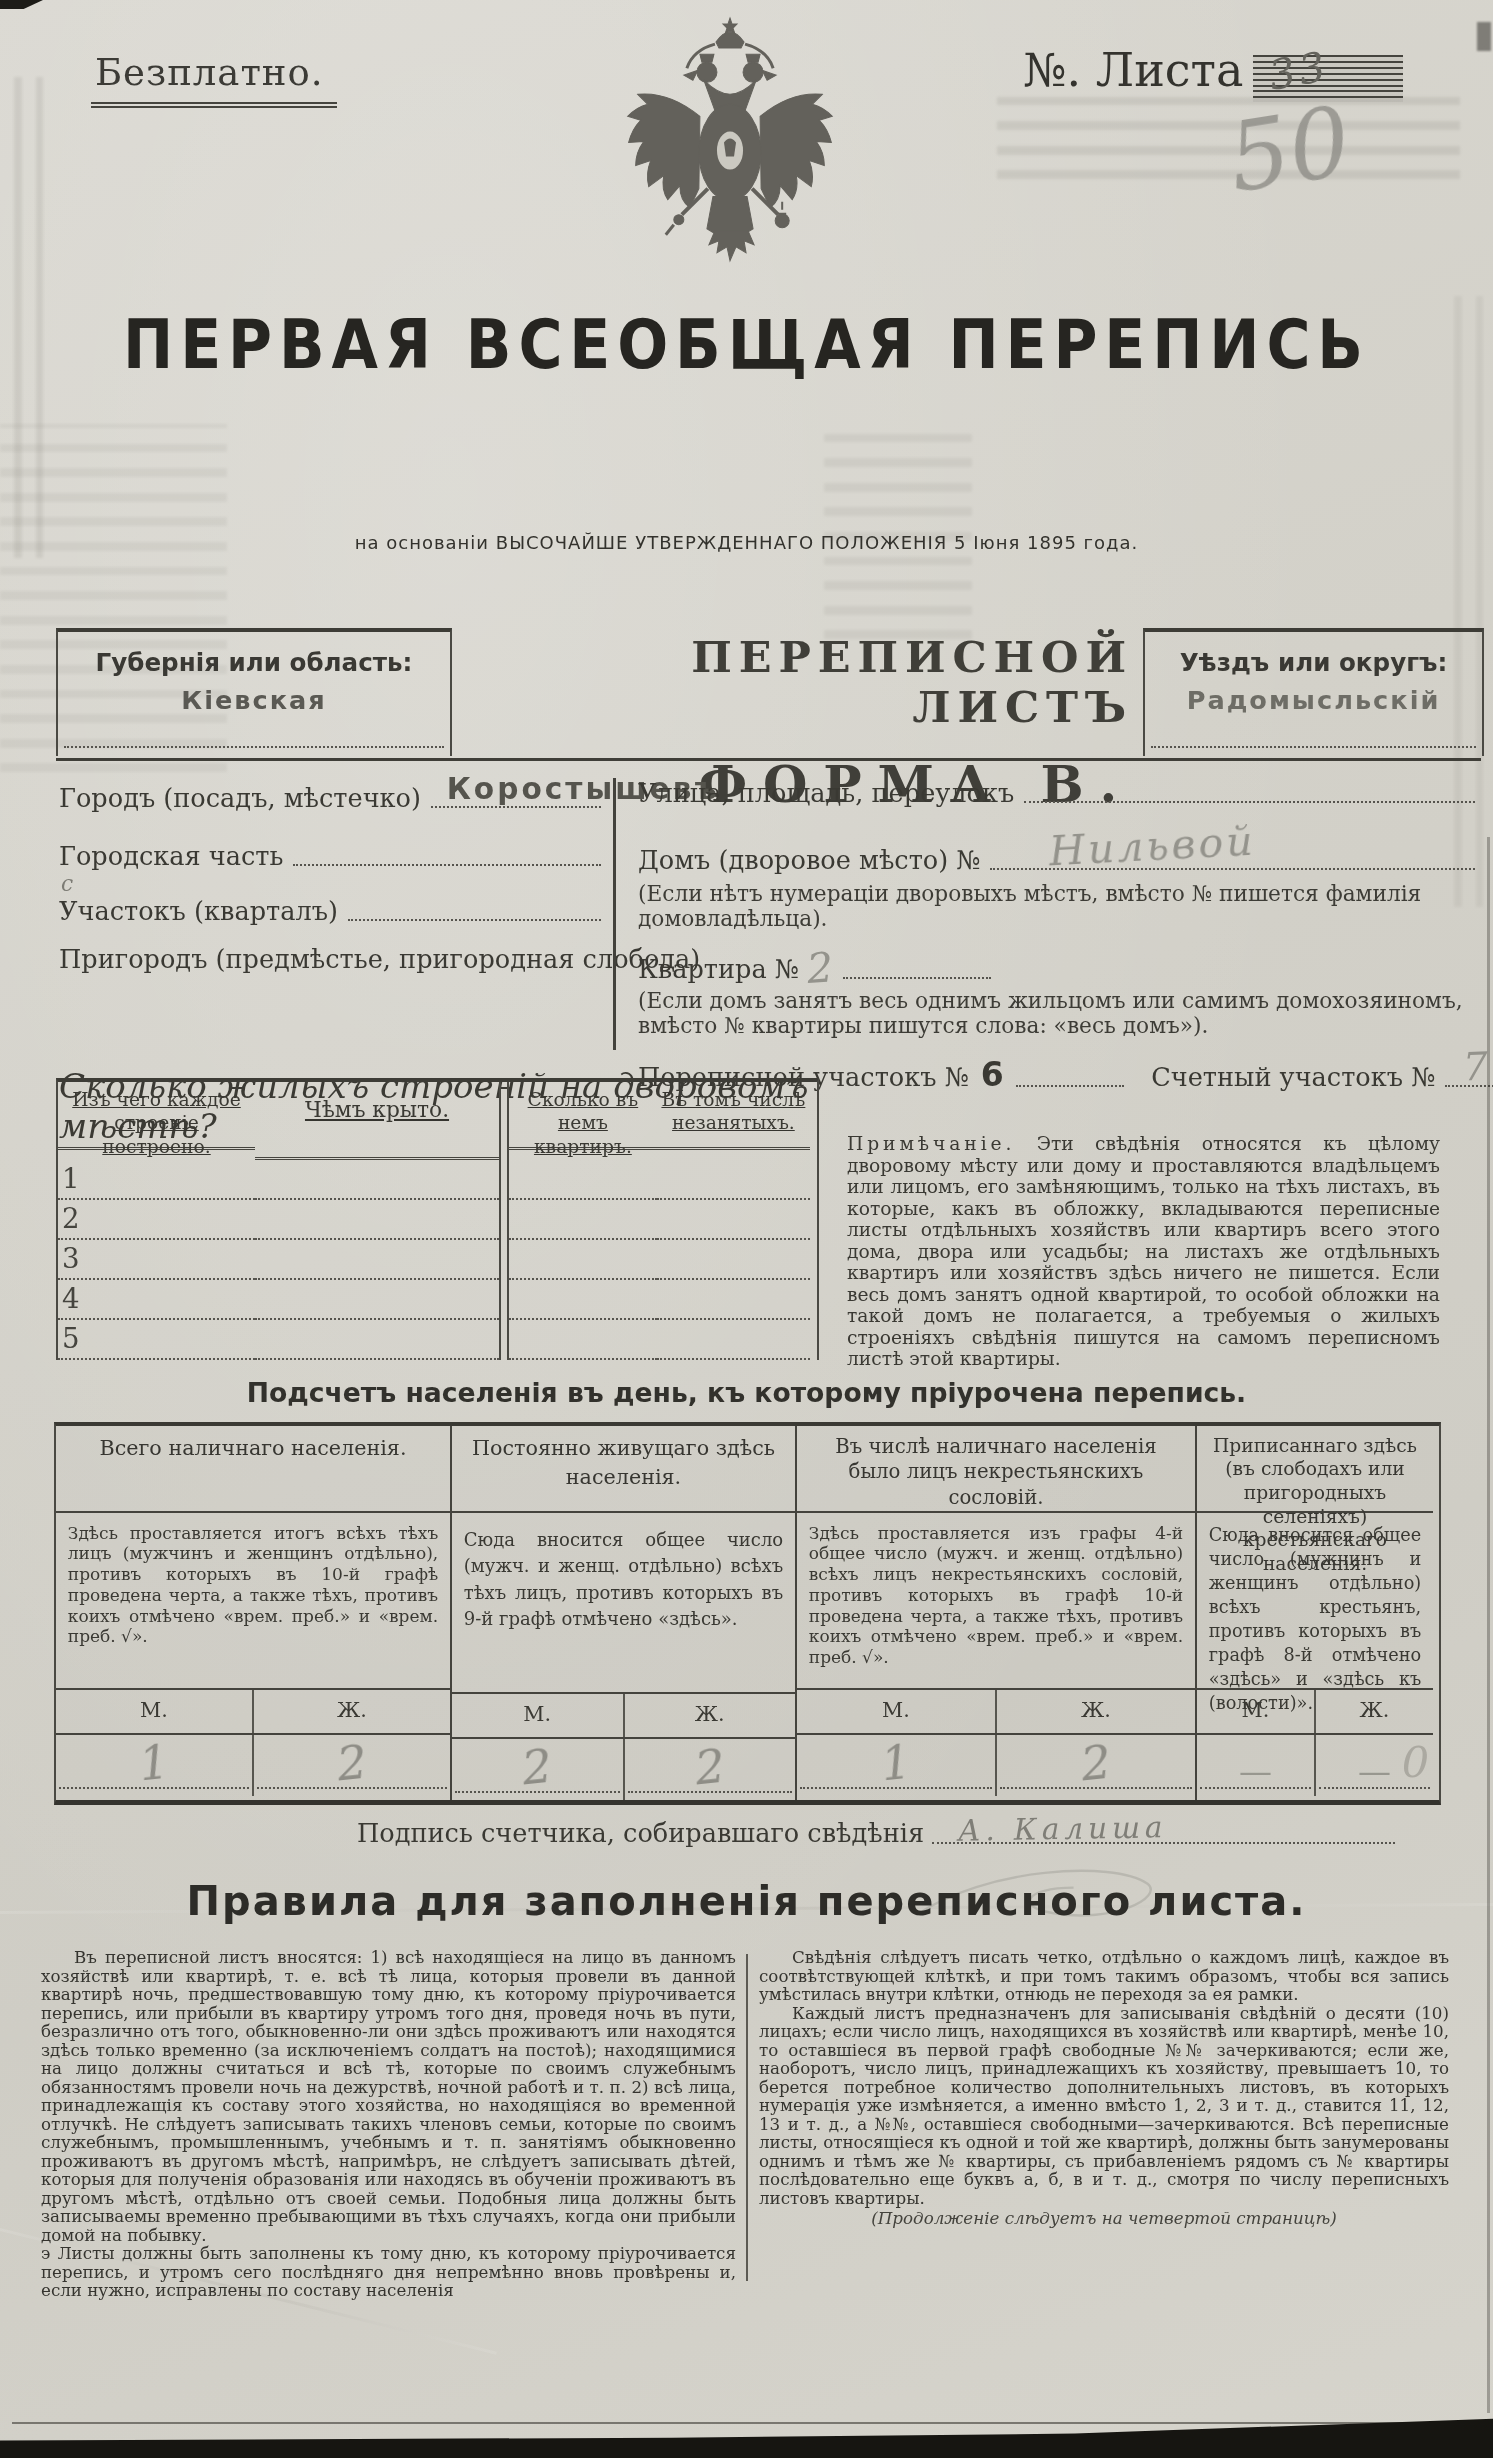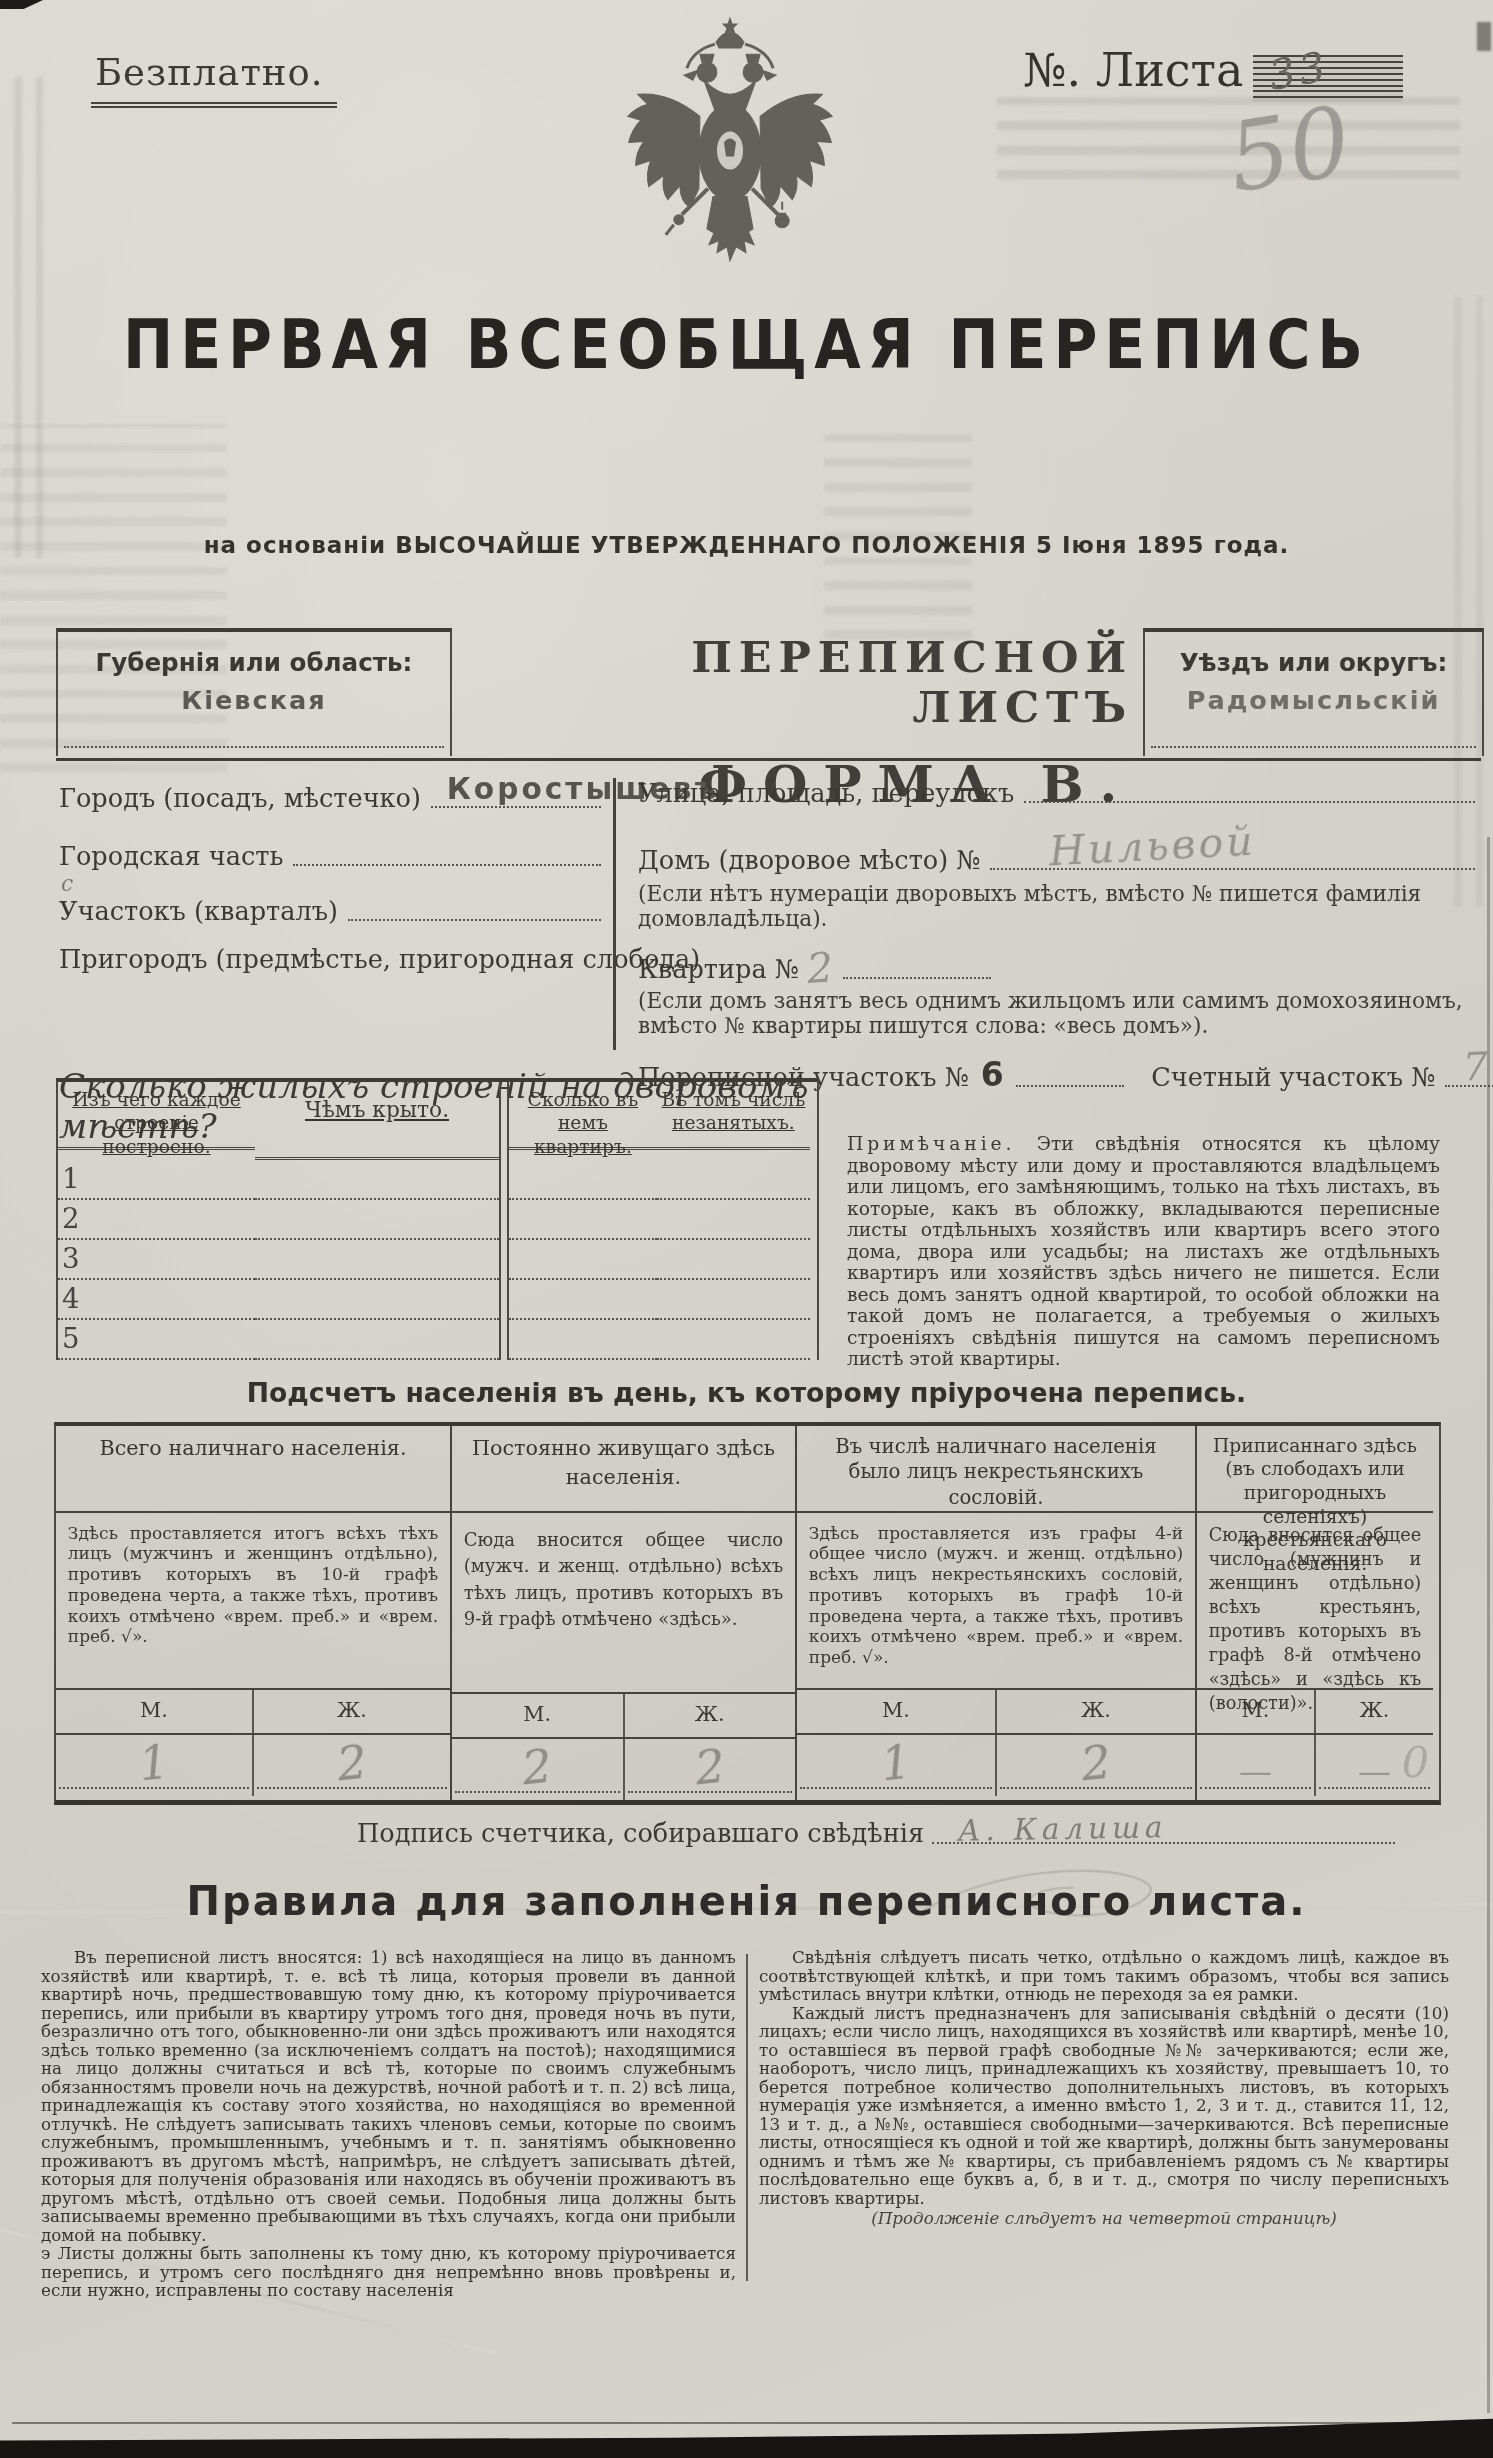--- a/index.html
+++ b/index.html
@@ -29,21 +29,21 @@
     background:repeating-linear-gradient(180deg,#45443e 0 2px, rgba(69,68,62,.08) 2px 5.9px);}
   .hw33{position:absolute; left:15.8px; top:-7.9px; font:italic 41px "DejaVu Serif",serif;
     color:#64635c; transform:rotate(-10deg); letter-spacing:3.9px;}
   .pencil50{font:italic 95px "DejaVu Serif",serif; color:#8f8e88; transform:rotate(-9deg);
     opacity:.8; filter:blur(0.3px);}
 
   
   .title1{font-family:"DejaVu Sans",sans-serif; font-weight:bold; font-size:60px;
     letter-spacing:6.9px; transform:scaleY(1.12); color:#262521; filter:blur(0.3px);}
   .title2{font-size:44px; color:#3a3934; letter-spacing:2px; filter:blur(0.3px);}
-  .title3{font-family:"DejaVu Sans",sans-serif; font-weight:bold; font-size:23px;
+  .title3{font-family:"DejaVu Sans",sans-serif; font-weight:normal; font-size:18px;
     letter-spacing:1px; color:#33322d; filter:blur(0.2px);}
 
   
   .hbox{position:absolute; top:628px; height:124px; border-top:4.9px solid #3d3c36;
     border-left:2px solid #4a4943; border-right:2px solid #4a4943;}
   .hbox .blab{font-family:"DejaVu Sans",sans-serif; font-weight:bold; font-size:24.6px;
     color:#3a3934; text-align:center; margin-top:15.8px;}
   .hbox .bval{font-family:"DejaVu Sans",sans-serif; font-weight:bold; font-size:25.6px;
     text-align:center; margin-top:7.9px; filter:blur(0.5px); letter-spacing:2px;}
   .hbox .bdots{position:absolute; left:5.9px; right:5.9px; bottom:7.9px;

